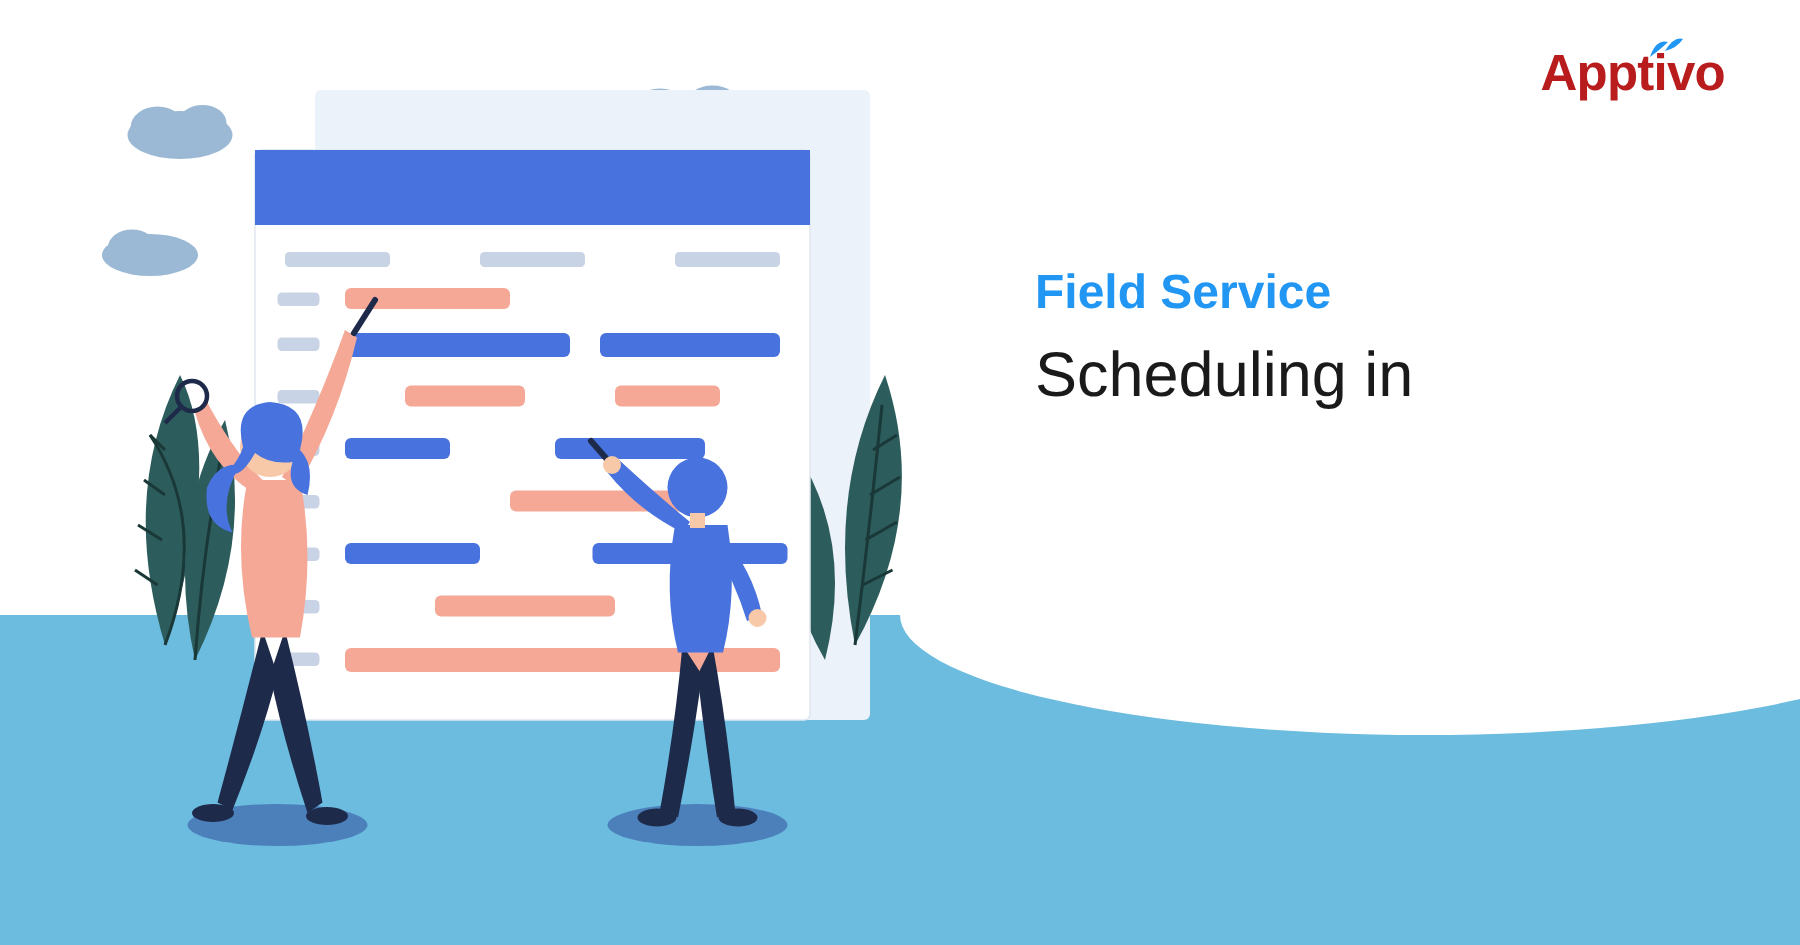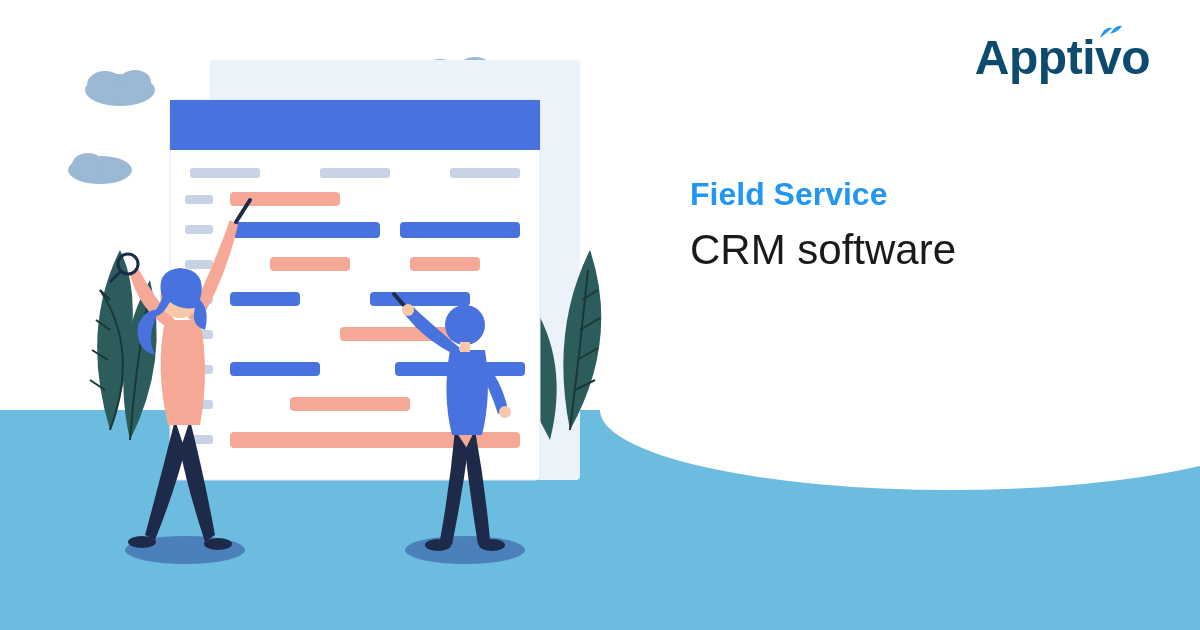--- a/index.html
+++ b/index.html
@@ -26,23 +26,23 @@
     right: -100px;
     width: 700px;
     height: 160px;
     background: #ffffff;
     border-radius: 50%;
   }
   .logo {
     position: absolute;
     top: 30px;
     right: 50px;
-    font-size: 48px;
+    font-size: 34px;
     font-weight: 600;
-    color: #0c4a6e;
+    color: #b91c1c;
     letter-spacing: -0.5px;
   }
   .logo .leaf {
     position: absolute;
     top: -8px;
     right: 28px;
     width: 24px;
     height: 18px;
   }
   .headline {
@@ -79,21 +79,21 @@
 
 <div class="logo">
   <span>Apptivo</span>
   <svg class="leaf" viewBox="0 0 24 18">
     <path d="M2,16 Q6,4 14,6 Q10,10 2,16 M12,12 Q18,2 24,4 Q20,10 12,12" fill="#2196f3"></path>
   </svg>
 </div>
 
 <div class="headline">
   <div class="line1">Field Service</div>
-  <div class="line3">CRM software</div>
+  <div class="line2">Scheduling in</div>
 </div>
 
 <div class="illustration">
   <svg viewBox="0 0 600 540" width="600" height="540">
 
     <g fill="#9bb9d4">
       <ellipse cx="60" cy="40" rx="35" ry="16"></ellipse>
       <ellipse cx="45" cy="35" rx="18" ry="14"></ellipse>
       <ellipse cx="75" cy="32" rx="16" ry="12"></ellipse>
     </g>

